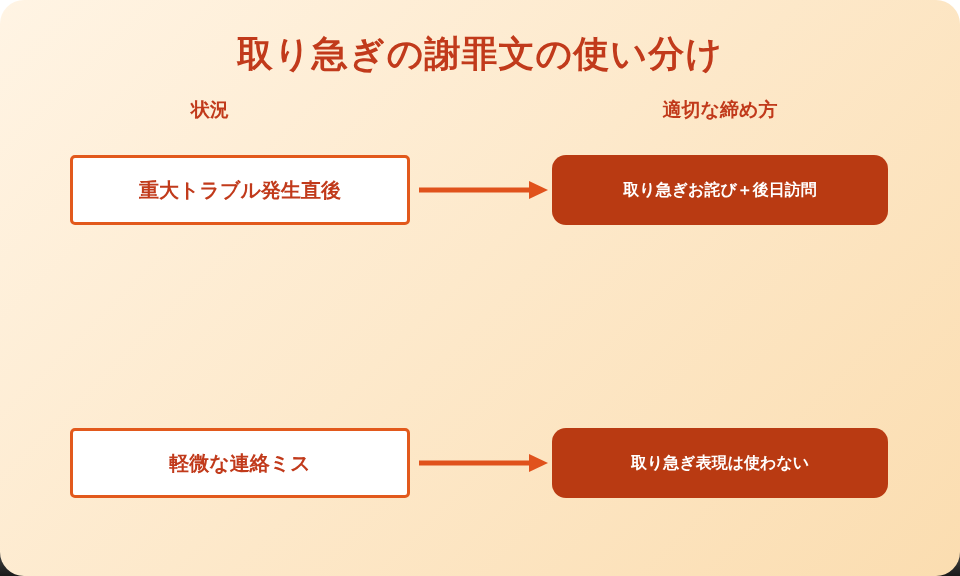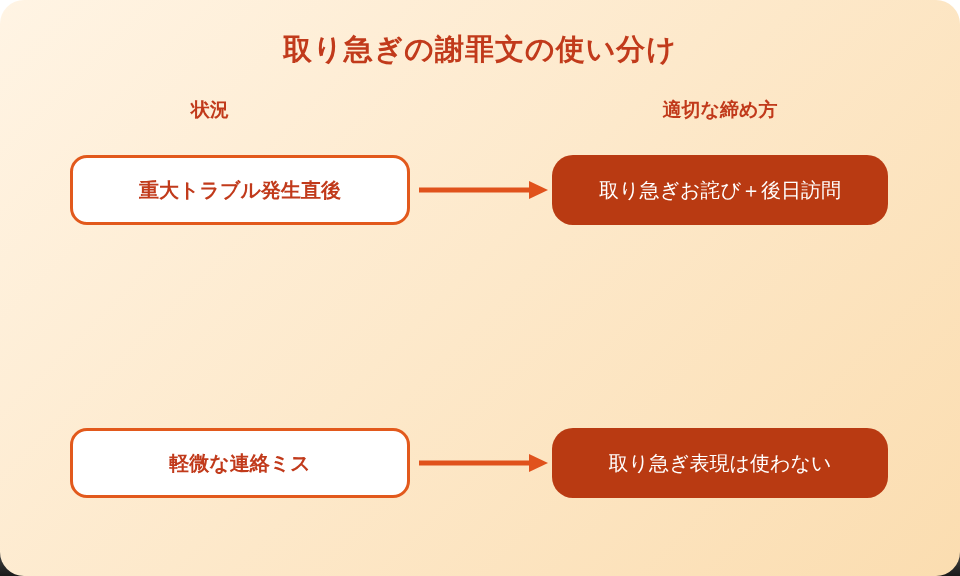--- a/index.html
+++ b/index.html
@@ -12,21 +12,21 @@
     position: relative;
     width: 960px; height: 576px;
     border-radius: 24px;
     overflow: hidden;
     background: linear-gradient(135deg, var(--background-start, #FFF4E4) 0%, var(--background-end, #FBDDB0) 100%);
   }
   .title {
     position: absolute;
     top: 30px; left: 0; width: 100%;
     text-align: center;
-    font-size: 29px;
+    font-size: 36px;
     font-weight: 700;
     letter-spacing: 1px;
     color: var(--accent-text, #BE3A1C);
   }
   .col-header {
     position: absolute;
     top: 97px;
     font-size: 19px;
     font-weight: 700;
     color: var(--accent-text, #BE3A1C);
@@ -41,43 +41,43 @@
   .row.r0 { top: 155px; }
   .row.r1 { top: 246px; }
   .row.r2 { top: 337px; }
   .row.r3 { top: 428px; }
   .situation-box {
     position: absolute;
     left: 70px; top: 0;
     width: 340px; height: 70px;
     background: #ffffff;
     border: 3.5px solid var(--box-border, #E2591C);
-    border-radius: 17px;
+    border-radius: 5px;
     display: flex; align-items: center; justify-content: center;
     font-size: 20px;
     font-weight: 700;
     color: var(--accent-text, #C53D1A);
     text-align: center;
   }
   .arrow {
     position: absolute;
     left: 417px; top: 24px;
     width: 132px; height: 22px;
   }
   .arrow line    { stroke: var(--arrow, #E0521C); stroke-width: 5; }
   .arrow polygon { fill: var(--arrow, #E0521C); }
   .closing-box {
     position: absolute;
     left: 552px; top: 0;
     width: 336px; height: 70px;
     background: var(--result-box-bg, #B93A12);
-    border-radius: 21px;
+    border-radius: 14px;
     display: flex; align-items: center; justify-content: center;
-    font-size: 20px;
-    font-weight: 400;
+    font-size: 16px;
+    font-weight: 700;
     color: var(--result-text, #FFFFFF);
     text-align: center;
   }
 </style>
 </head>
 <body>
 
 <div class="card">
 
   <div class="title">取り急ぎの謝罪文の使い分け</div>

